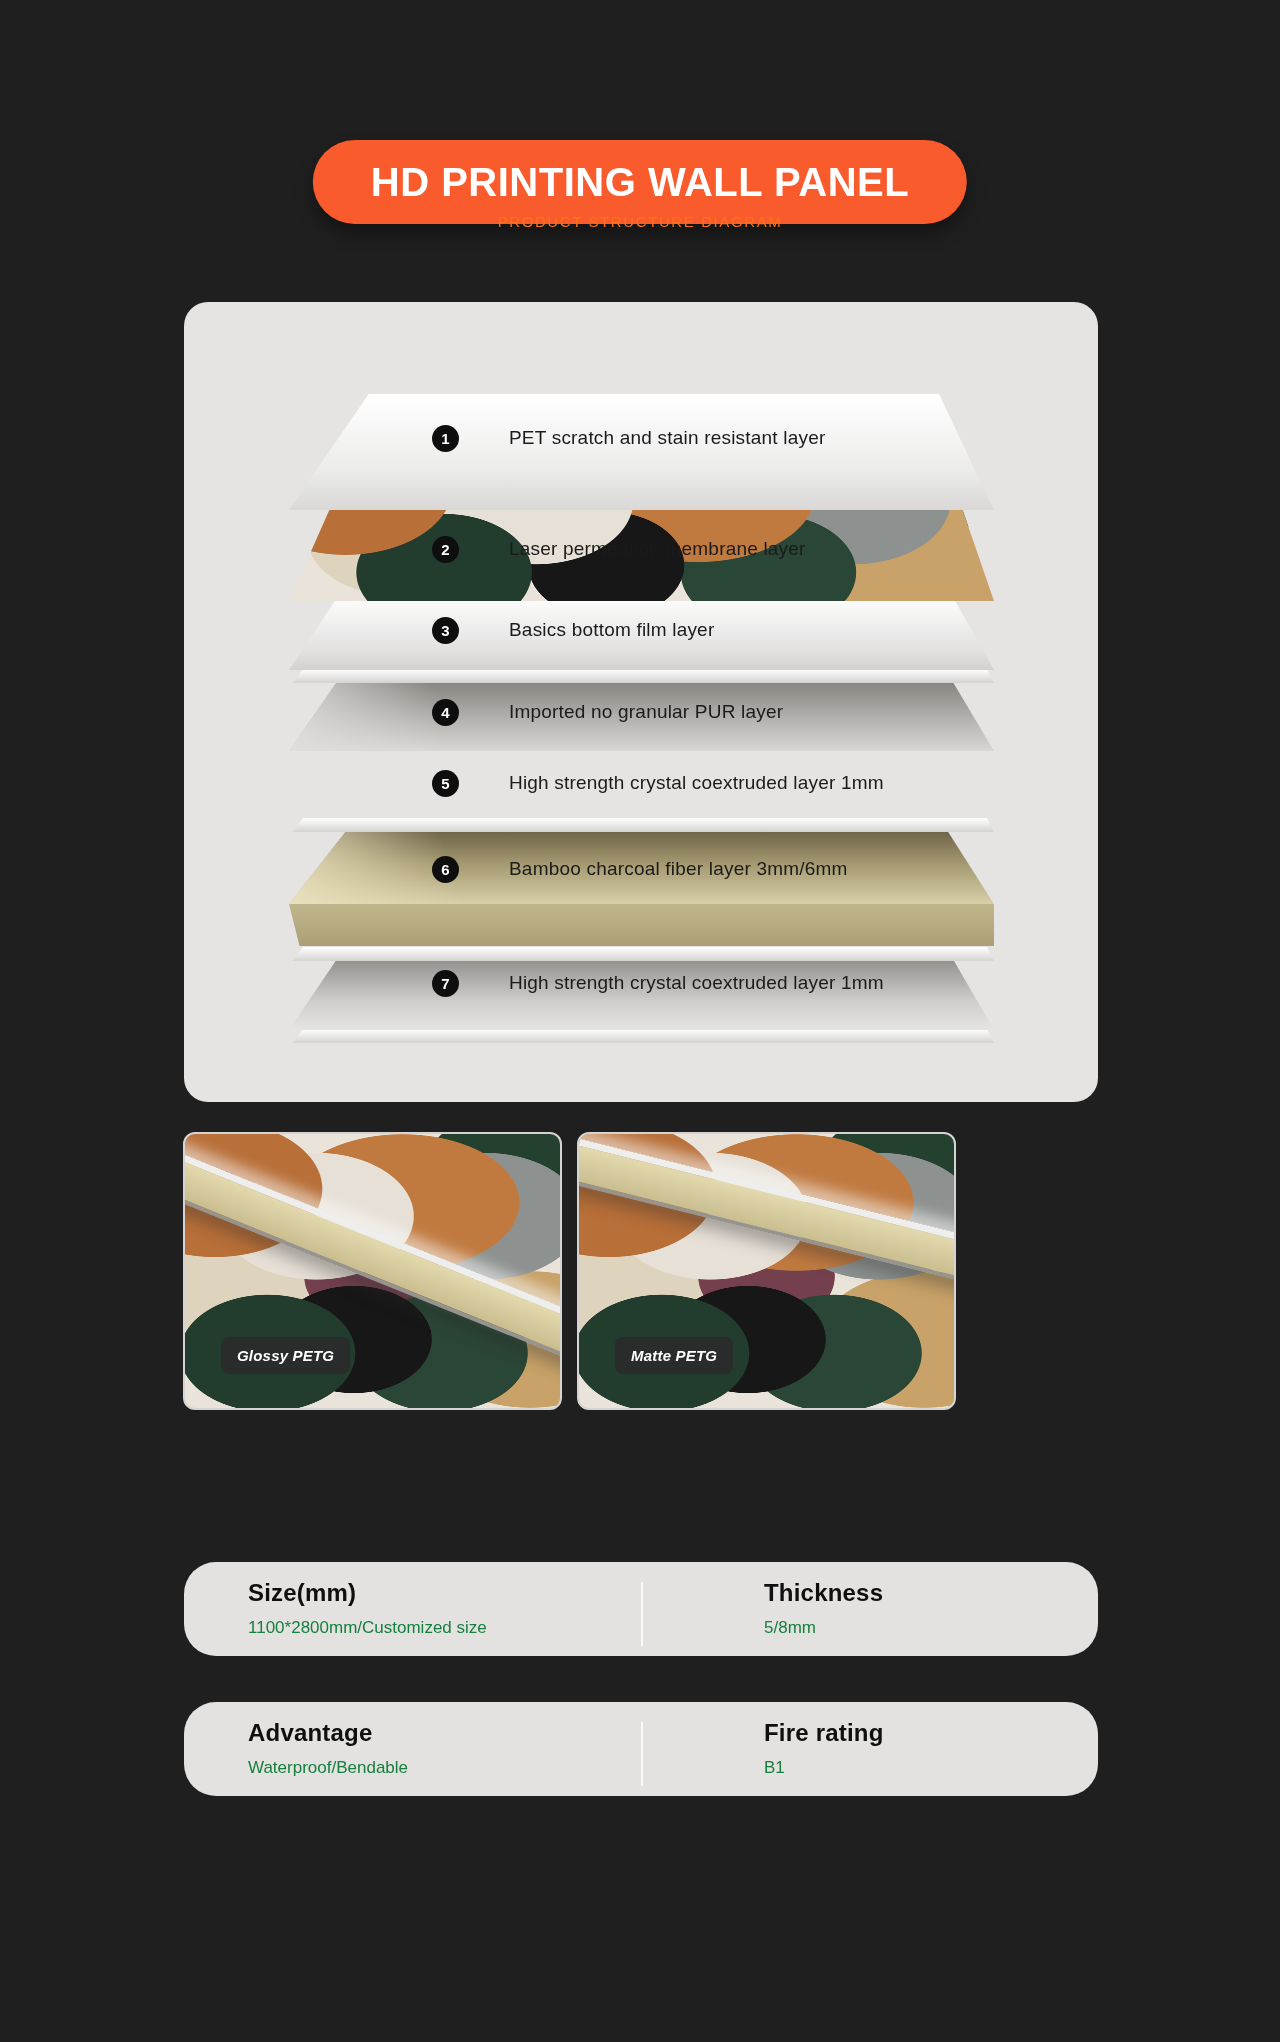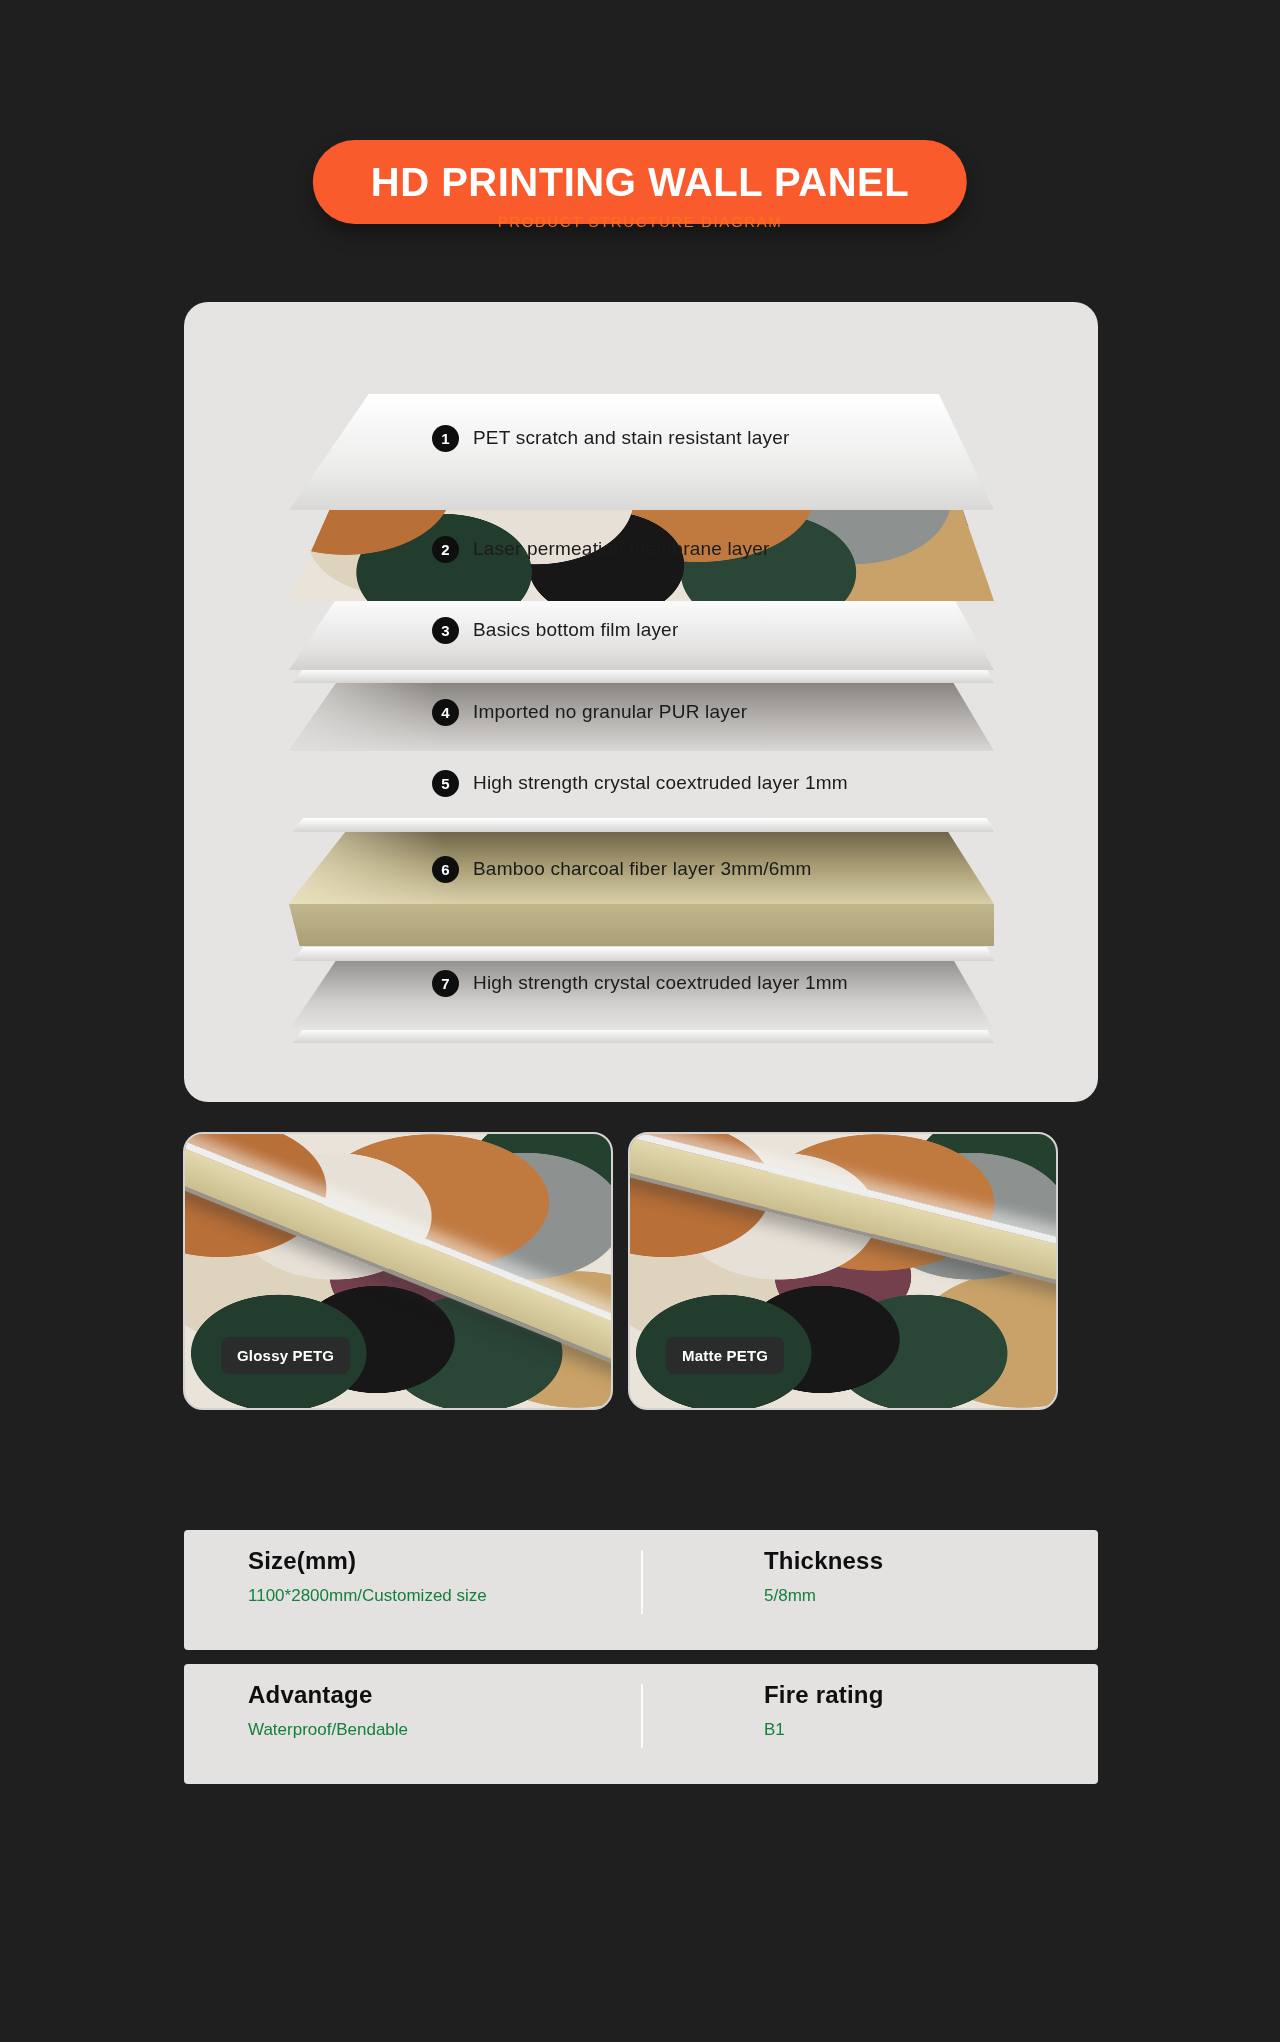--- a/index.html
+++ b/index.html
@@ -93,49 +93,49 @@
   .layer-label {
     position:absolute; left:248px; height:32px; z-index:20;
     display:flex; align-items:center; gap:14px;
   }
   .badge {
     width:27px; height:27px; border-radius:50%;
     background:#0E0E0E; color:#ffffff;
     display:flex; align-items:center; justify-content:center;
     font-size:15px; font-weight:700; flex:0 0 27px;
   }
-  .layer-text { font-size:19px; color:#1B1B1B; font-weight:500; letter-spacing:.2px; white-space:nowrap; }
+  .layer-text { font-size:19px; color:#1B1B1B; font-weight:500; letter-spacing:.2px; white-space:nowrap;margin-left:36px; }
   .ll-1 { top:120px; } .ll-2 { top:231px; } .ll-3 { top:312px; }
   .ll-4 { top:394px; } .ll-5 { top:465px; } .ll-6 { top:551px; } .ll-7 { top:665px; }
 
   
   .samples { position:absolute; top:1132px; left:183px; width:915px; display:flex; gap:15px; }
   .sample-card {
-    width:430px; height:278px; border-radius:20px; overflow:hidden;
-    border:2px solid #d5d4d3; position:relative; background-color:#e9e3d9;
+    width:379px; height:278px; border-radius:12px; overflow:hidden;
+    border:2px solid #d5d4d3; position:relative; background-color:#e9e3d9;font-style:italic;
   }
   .band {
     position:absolute; width:170%; height:46px; left:-20%;
     background:linear-gradient(180deg,#e3d9ae 0%,#cabe8f 100%);
     border-top:7px solid #eeeeec; border-bottom:4px solid #97948d;
     box-shadow:0 -10px 14px rgba(255,255,255,.55), 0 10px 16px rgba(40,40,40,.35);
   }
   .band-glossy { top:44%; transform:rotate(22deg); }
   .band-matte  { top:24%; transform:rotate(14deg); }
   .sample-tag {
     position:absolute; left:36px; bottom:34px;
     background:rgba(42,42,42,.88); color:#ffffff;
     font-size:15px; font-weight:600; padding:10px 16px; border-radius:8px;
     letter-spacing:.2px;
   }
 
   
   .specs { position:absolute; top:1530px; left:184px; width:914px;
     display:flex; flex-direction:column; gap:14px; }
-  .spec-row { height:120px; background:#E3E2E1; border-radius:4px; position:relative; }
+  .spec-row { height:94px; background:#E3E2E1; border-radius:32px; position:relative;margin-top:32px; }
   .spec-col { position:absolute; top:17px; }
   .spec-col.left  { left:64px; }
   .spec-col.right { left:580px; }
   .spec-title { font-size:24px; font-weight:800; color:#0F0F0F; letter-spacing:.2px; }
   .spec-value { font-size:17px; color:#15803d; margin-top:11px; font-weight:400; }
   .spec-divider { position:absolute; left:50%; top:20px; width:2px; height:64px; background:#FBFBFB; }
 </style>
 </head>
 <body>
 

